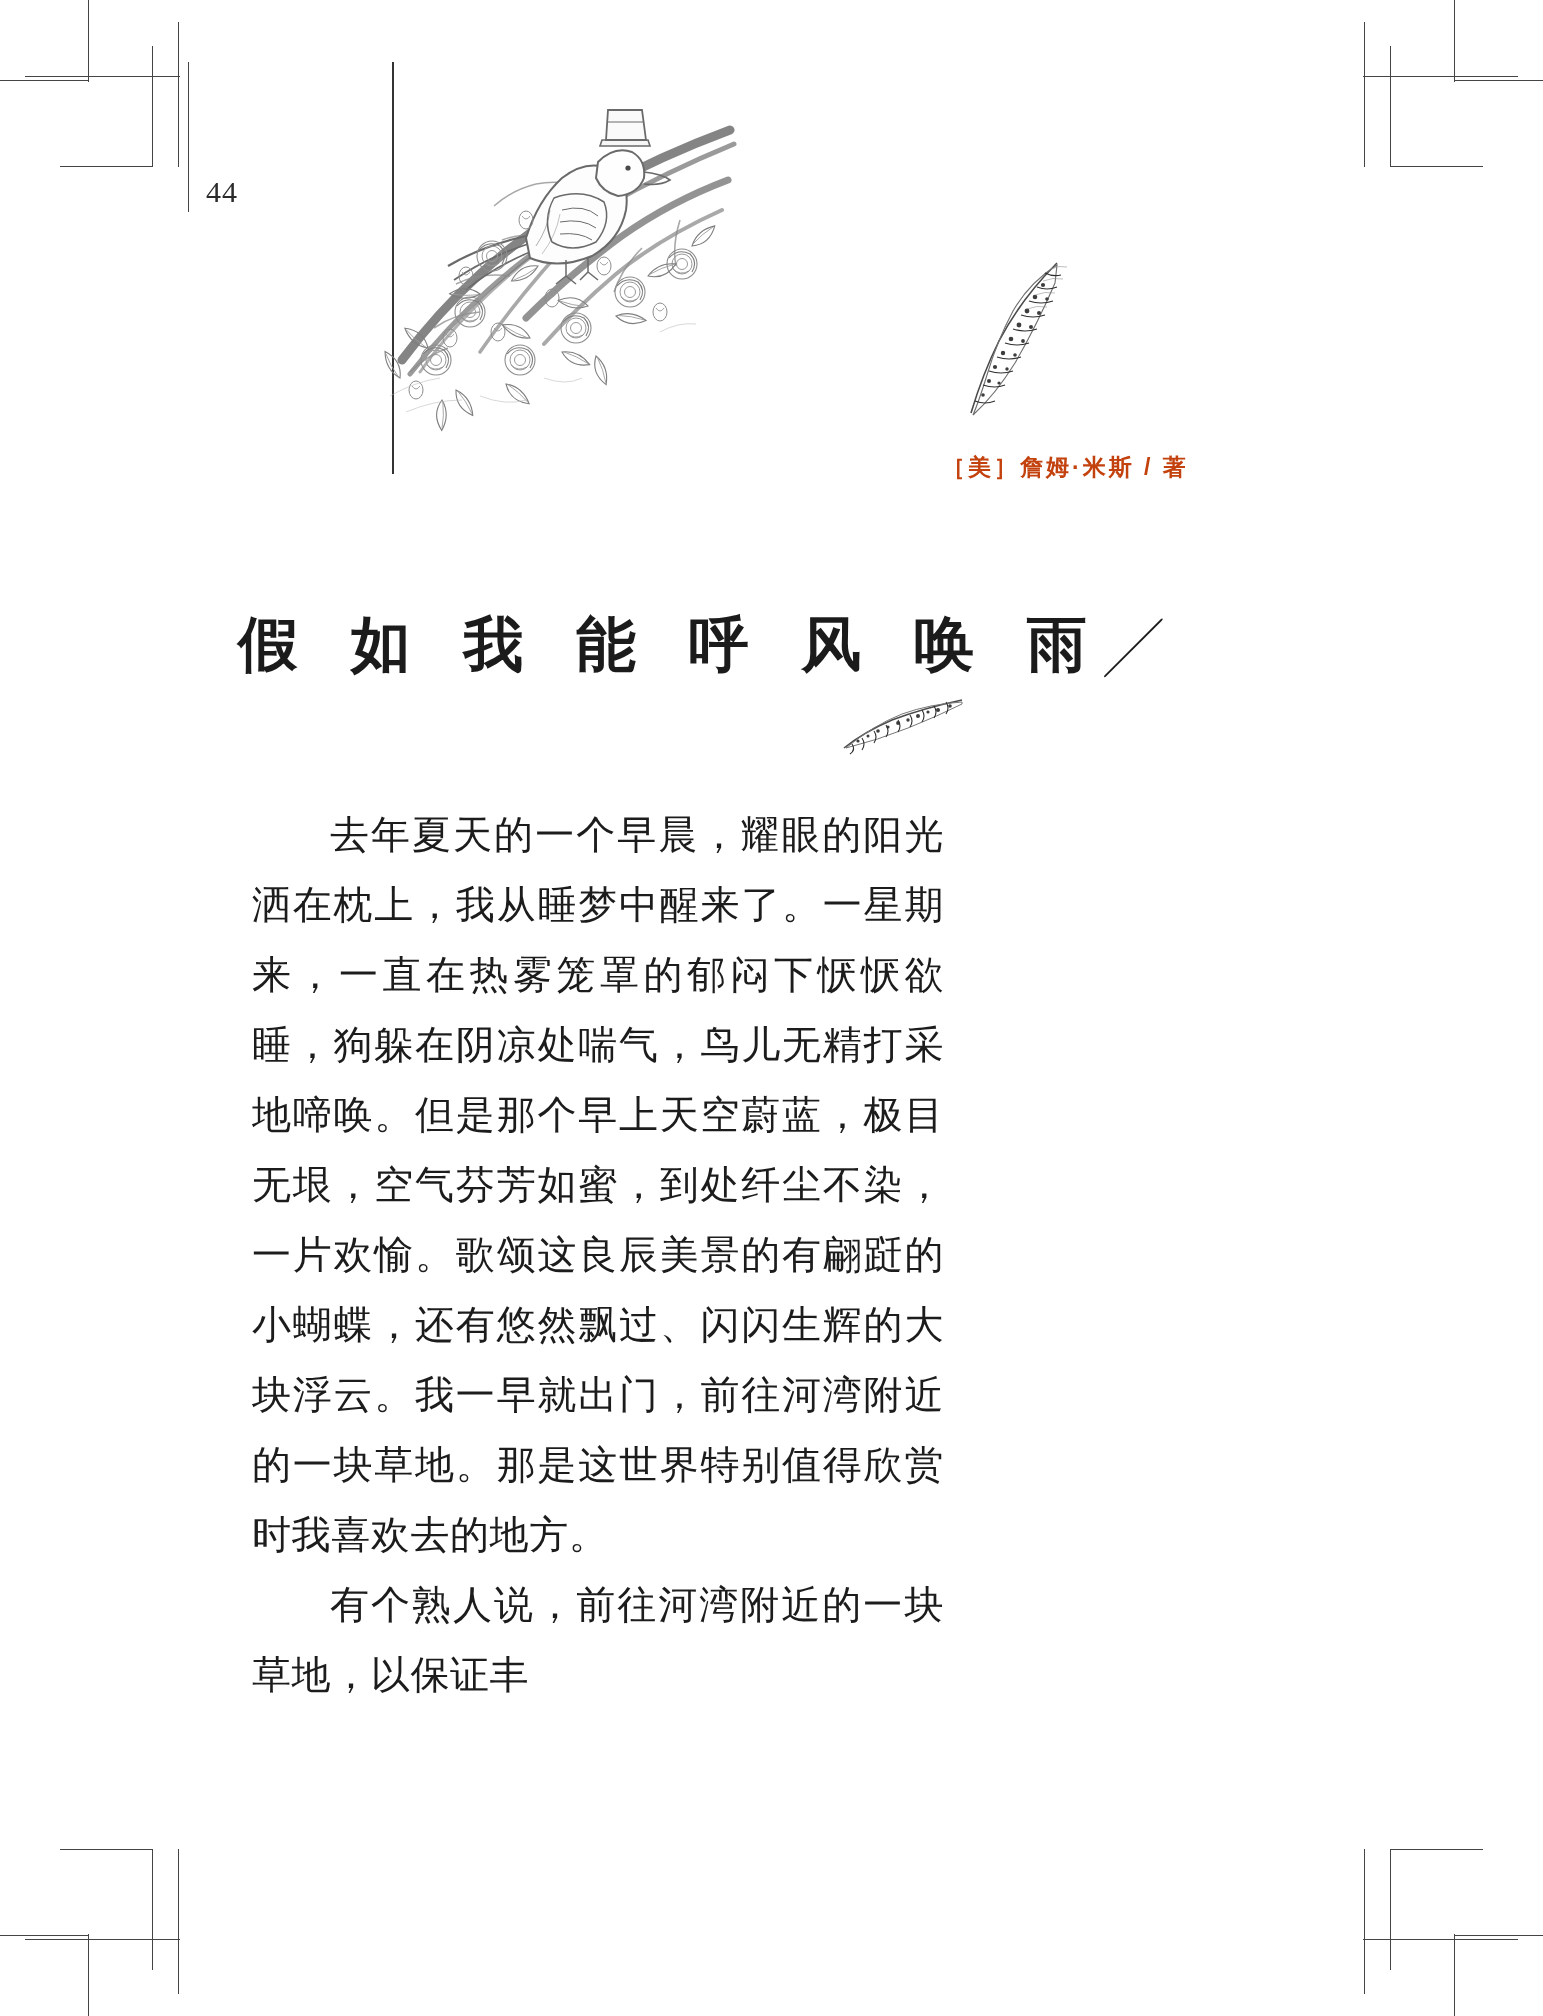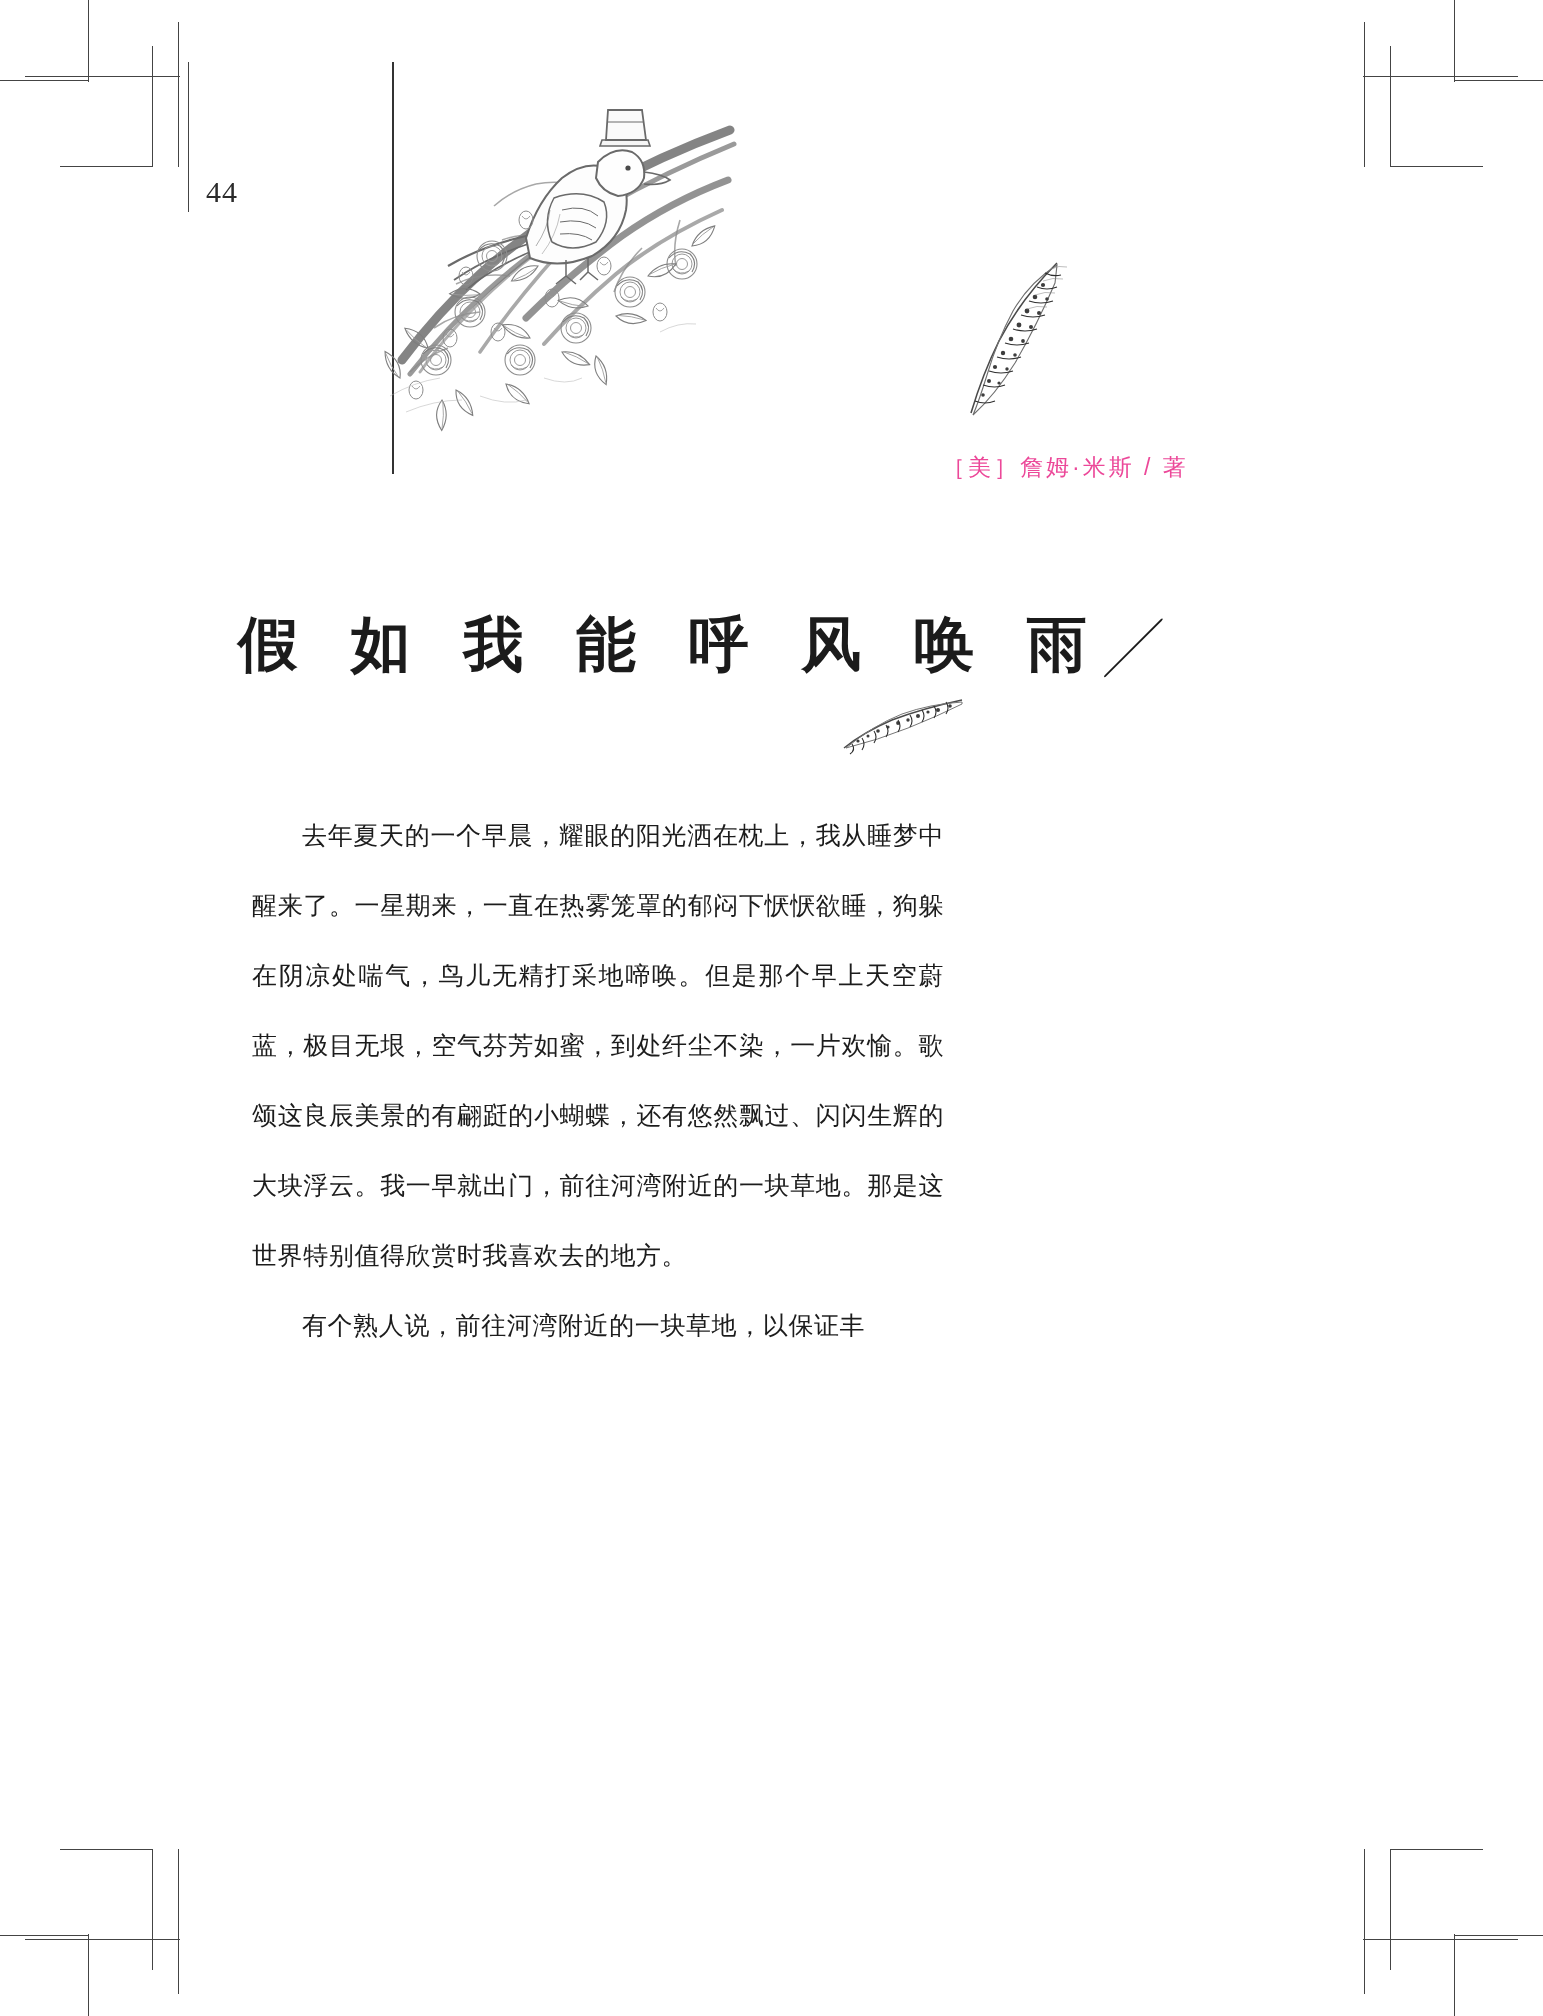--- a/index.html
+++ b/index.html
@@ -98,22 +98,23 @@
     background: #333;
   }
 
   
   .byline {
     position: absolute;
     left: 942px;
     top: 452px;
     font-size: 23px;
     letter-spacing: 3px;
-    color: #ec4899;
+    color: #c2410c;
     white-space: nowrap;
+    font-weight: bold;
   }
 
   
   .title {
     position: absolute;
     left: 238px;
     top: 565px;
     font-size: 60px;
     font-weight: 700;
     letter-spacing: 18px;
@@ -144,21 +145,21 @@
 
   
   .body {
     position: absolute;
     left: 252px;
     top: 800px;
     width: 692px;
   }
   .para {
     margin: 0 0 0 0;
-    font-size: 25px;
+    font-size: 39px;
     line-height: 70px;
     letter-spacing: 0.6px;
     color: #1c1c1c;
     text-align: justify;
     text-justify: inter-character;
     text-indent: 2em;
   }
   .para + .para { margin-top: 0; }
 </style>
 </head>

